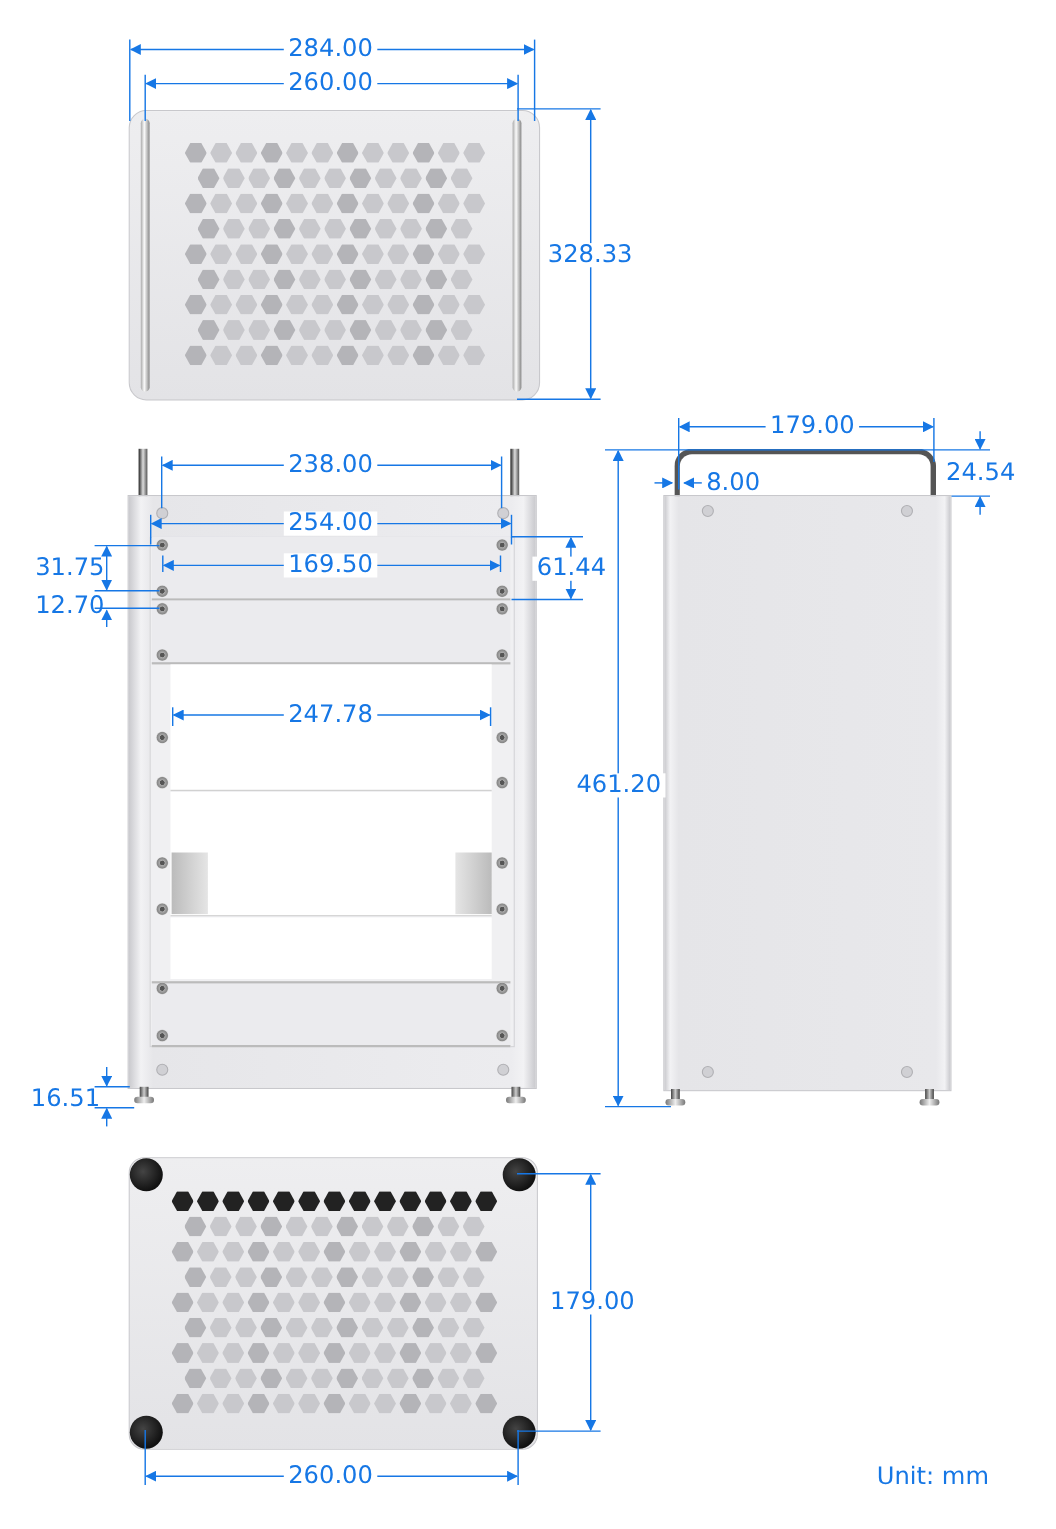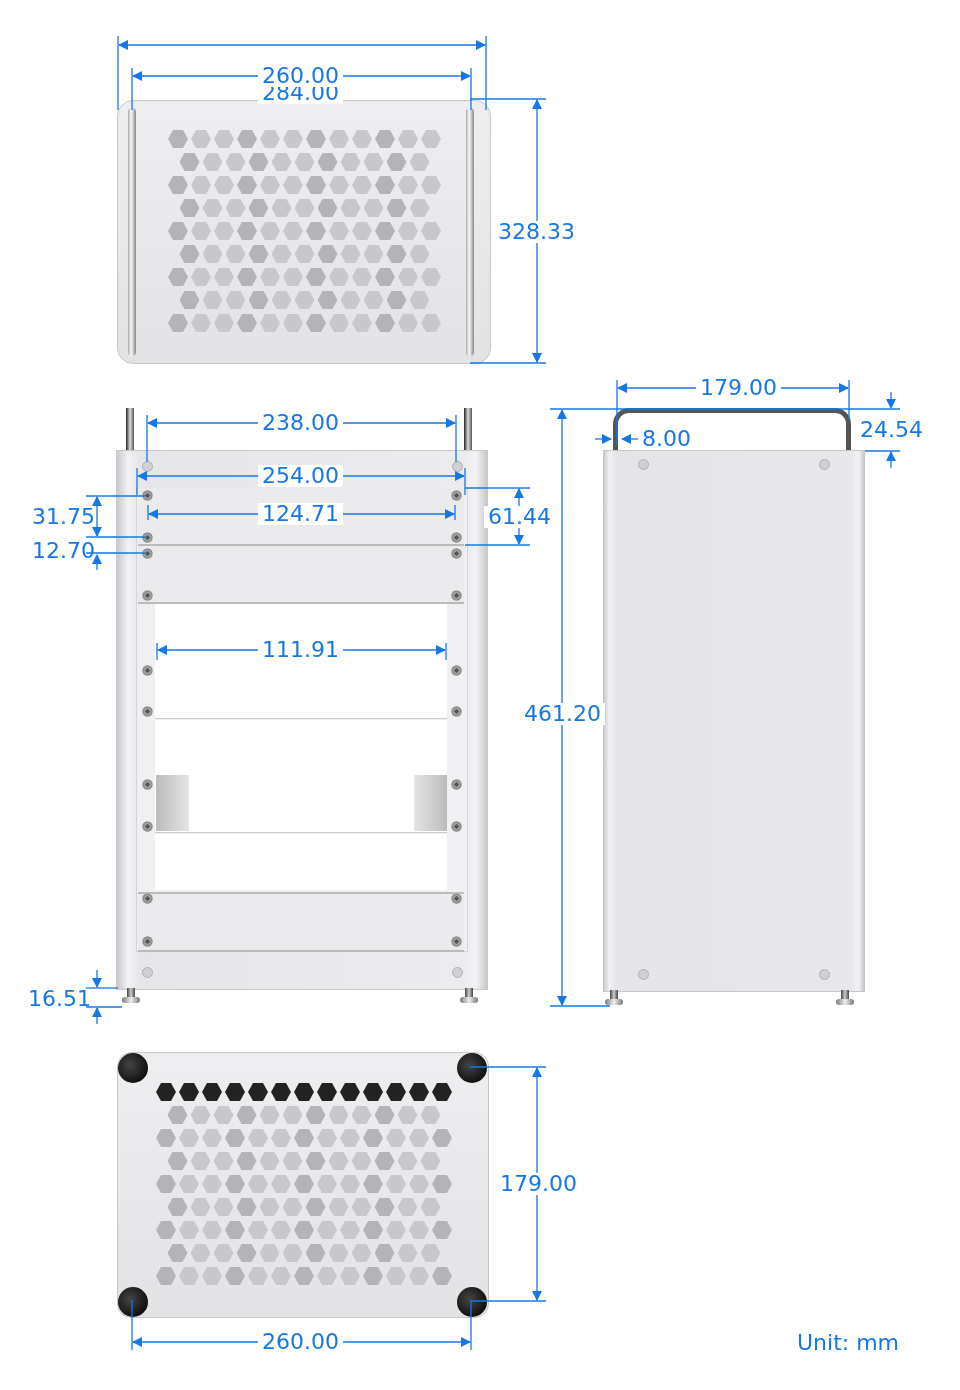--- a/index.html
+++ b/index.html
@@ -368,31 +368,31 @@
 
     <line x1="470" y1="1067" x2="546" y2="1067"></line>
       <line x1="470" y1="1301" x2="546" y2="1301"></line>
     <line x1="537" y1="1068" x2="537" y2="1300" marker-start="url(#ar)" marker-end="url(#ar)"></line>
     <line x1="132" y1="1300" x2="132" y2="1350"></line>
       <line x1="471" y1="1300" x2="471" y2="1350"></line>
     <line x1="133" y1="1342" x2="470" y2="1342" marker-start="url(#ar)" marker-end="url(#ar)"></line>
   </g>
 </svg>
 
-<span class="dim" style="left:258px;top:34px;margin-top:48px;">284.00</span>
+<span class="dim" style="left:258px;top:34px;">284.00</span>
 <span class="dim" style="left:258px;top:65px;">260.00</span>
 <span class="dim" style="left:494px;top:221px;">328.33</span>
 
 <span class="dim" style="left:258px;top:412px;">238.00</span>
 <span class="dim" style="left:258px;top:465px;">254.00</span>
-<span class="dim" style="left:258px;top:503px;">124.71</span>
+<span class="dim" style="left:258px;top:503px;">169.50</span>
 <span class="dim nobg" style="left:28px;top:506px;text-align:right;">31.75</span>
 <span class="dim nobg" style="left:28px;top:540px;">12.70</span>
 <span class="dim" style="left:484px;top:506px;">61.44</span>
-<span class="dim" style="left:258px;top:639px;">111.91</span>
+<span class="dim" style="left:258px;top:639px;">247.78</span>
 <span class="dim nobg" style="left:24px;top:988px;">16.51</span>
 
 <span class="dim" style="left:696px;top:377px;">179.00</span>
 <span class="dim nobg" style="left:638px;top:428px;">8.00</span>
 <span class="dim" style="left:856px;top:419px;">24.54</span>
 <span class="dim" style="left:520px;top:703px;">461.20</span>
 
 <span class="dim" style="left:496px;top:1173px;">179.00</span>
 <span class="dim" style="left:258px;top:1331px;">260.00</span>
 

